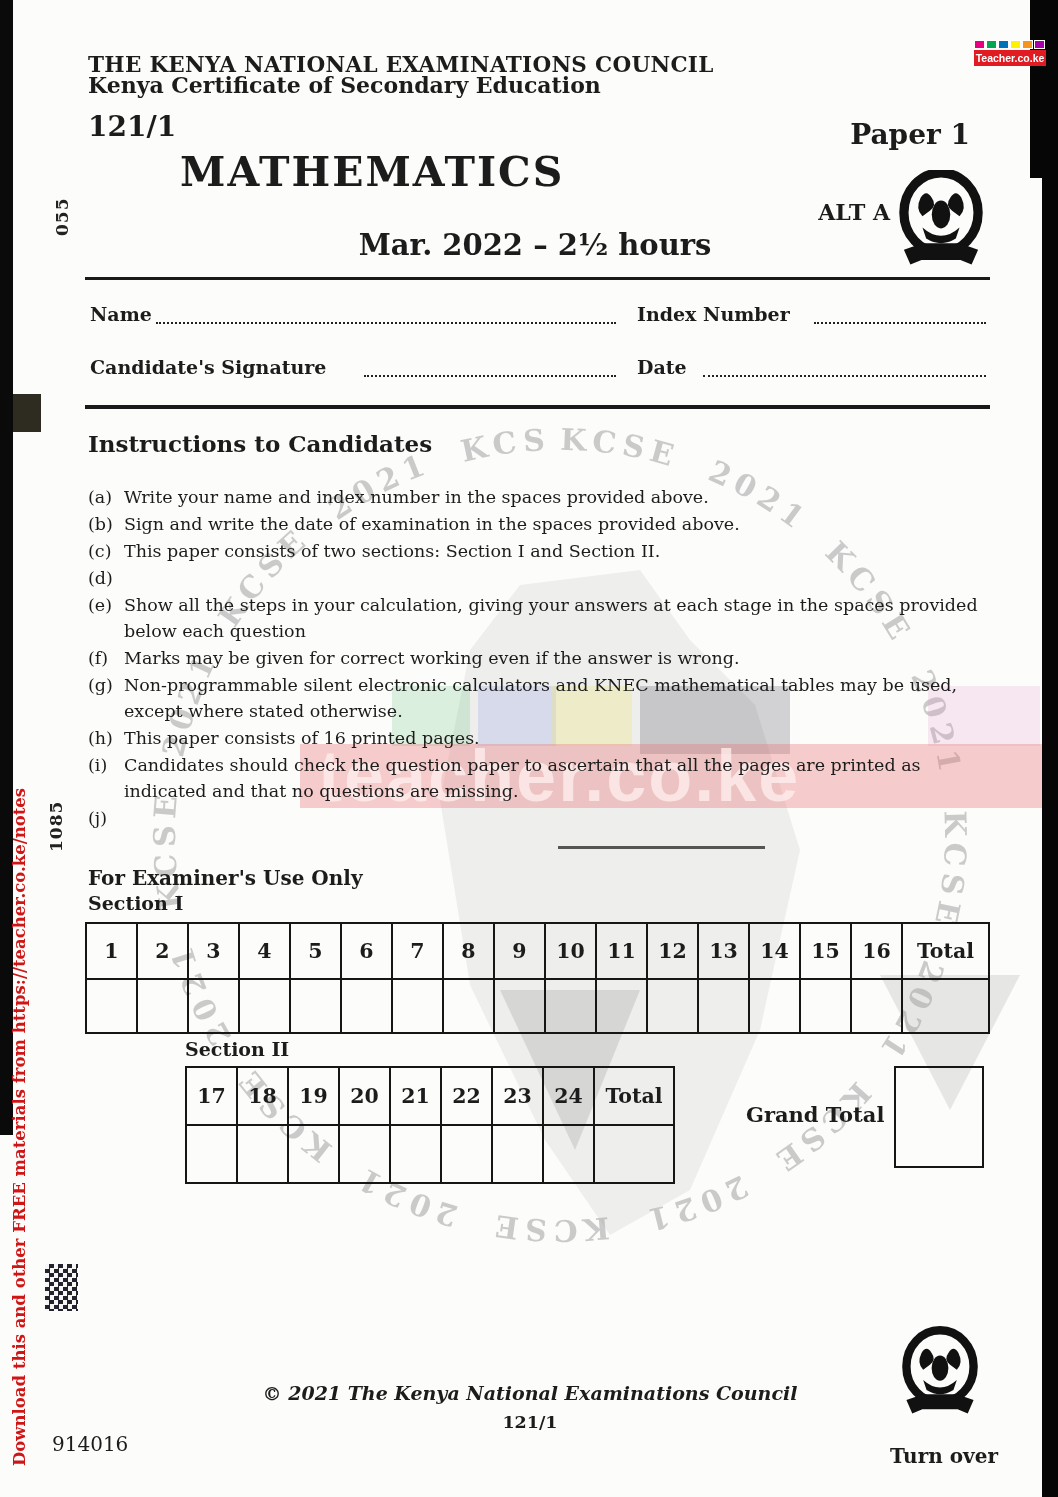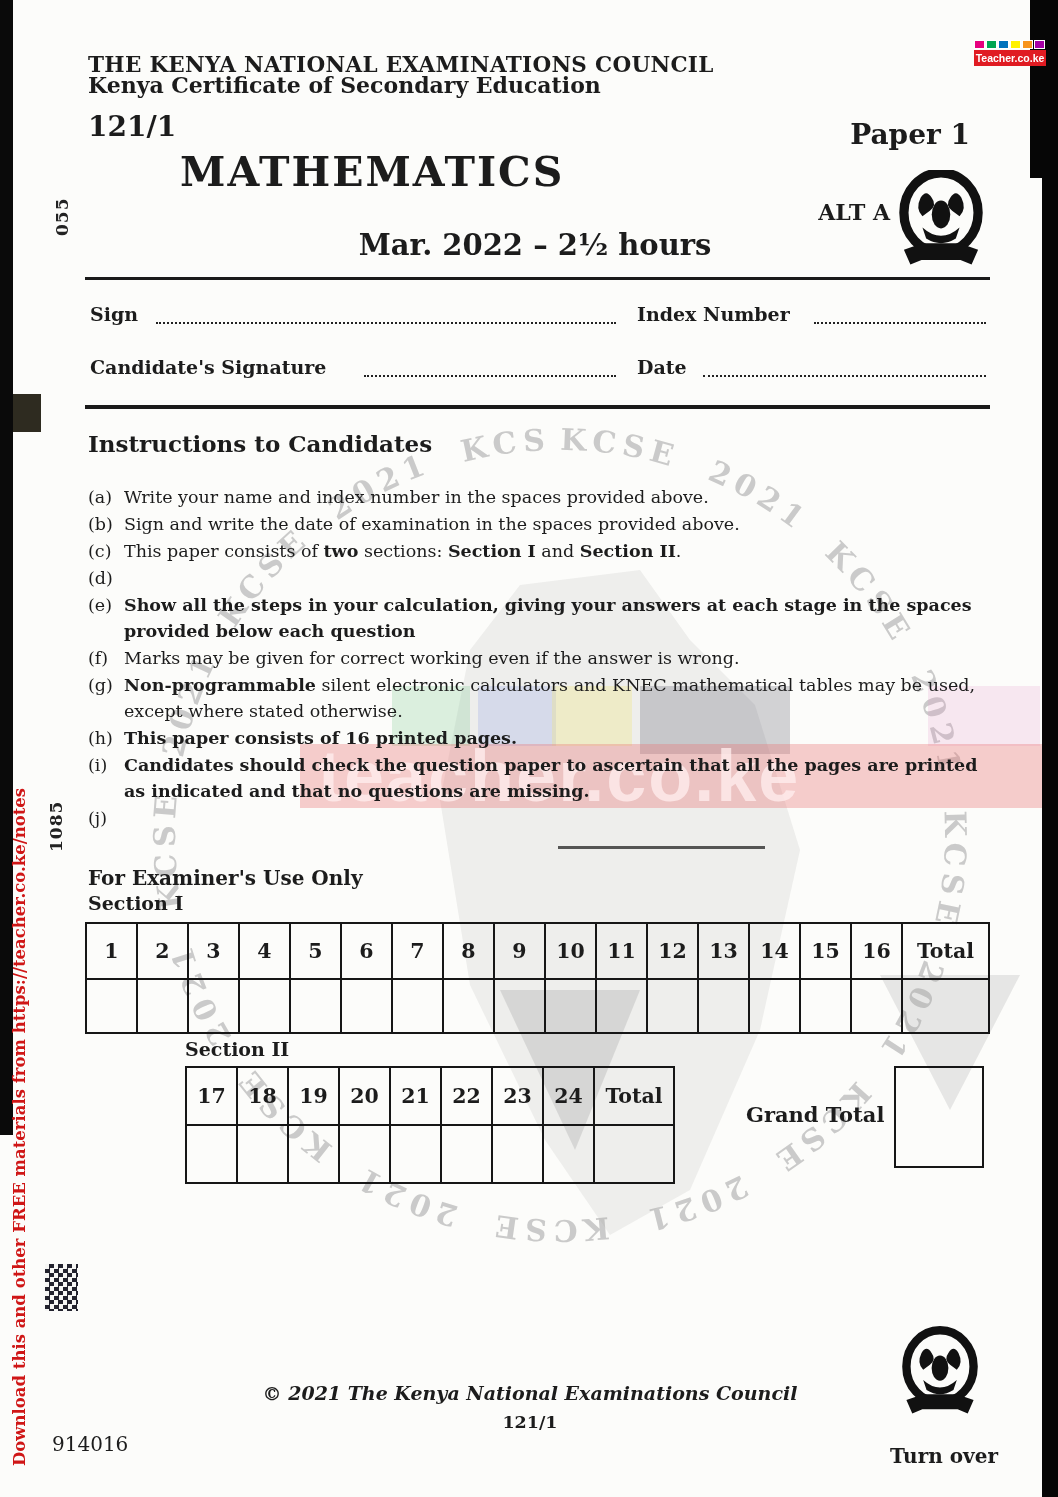--- a/index.html
+++ b/index.html
@@ -32,21 +32,21 @@
   .brand .banner{background:#e01b22;color:#fff;font-family:"Liberation Sans",sans-serif;
                  font-weight:bold;font-size:10.5px;text-align:center;padding:2px 1px;}
   
   .flabel{font-size:19px;font-weight:bold;}
   .dots{border-bottom:2.2px dotted #222;height:1px;}
   
   .instr-title{left:88px;top:430px;font-size:23px;font-weight:bold;}
   .instr-list{left:88px;top:484px;width:892px;font-size:17.5px;line-height:26px;}
   .instr-item{display:flex;margin-bottom:1px;}
   .instr-item .lab{width:36px;flex:none;}
-  .instr-item .seg-b{font-weight:bold;}
+  .instr-item .seg-b{font-weight:normal;}
   
   .shortline{left:558px;top:846px;width:207px;height:2.5px;background:#3a3a3a;opacity:.85;}
   .exam-title{left:88px;top:866px;font-size:20px;font-weight:bold;text-align:right;}
   .sec1-label{left:88px;top:892px;font-size:19px;font-weight:bold;}
   .sec2-label{left:185px;top:1038px;font-size:19px;font-weight:bold;}
   table.score{border-collapse:collapse;table-layout:fixed;}
   table.score td{border:2.4px solid #161616;text-align:center;font-weight:bold;font-size:20.5px;padding:0;}
   .t1{left:85px;top:922px;}
   .t2{left:185px;top:1066px;}
   .t1 tr.hdr td{height:54px;} .t1 tr.vals td{height:52px;}
@@ -133,21 +133,21 @@
     <ellipse cx="50" cy="46" rx="40" ry="43" fill="none" stroke="#111" stroke-width="10"></ellipse>
     <ellipse cx="50" cy="48" rx="10" ry="15" fill="#111"></ellipse>
     <path d="M28,30 q6,-10 12,0 q6,8 -2,14 l-8,6 q-8,-8 -2,-20z" fill="#111"></path>
     <path d="M72,30 q-6,-10 -12,0 q-6,8 2,14 l8,6 q8,-8 2,-20z" fill="#111"></path>
     <path d="M30,62 q20,18 40,0 l-4,12 q-16,10 -32,0 z" fill="#111"></path>
     <path d="M10,86 l20,-7 h40 l20,7 l-7,16 l-12,-5 h-42 l-12,5 z" fill="#111"></path>
   </svg>
 
   <div class="abs rule1"></div>
 
-  <div class="abs flabel" style="left:90px;top:303px;">Sign</div>
+  <div class="abs flabel" style="left:90px;top:303px;">Name</div>
   <div class="abs dots" style="left:156px;top:321px;width:460px;"></div>
   <div class="abs flabel" style="left:637px;top:303px;">Index Number</div>
   <div class="abs dots" style="left:814px;top:321px;width:172px;"></div>
 
   <div class="abs flabel" style="left:90px;top:356px;">Candidate's Signature</div>
   <div class="abs dots" style="left:364px;top:374px;width:252px;"></div>
   <div class="abs flabel" style="left:637px;top:356px;">Date</div>
   <div class="abs dots" style="left:703px;top:374px;width:283px;"></div>
 
   <div class="abs rule2"></div>

